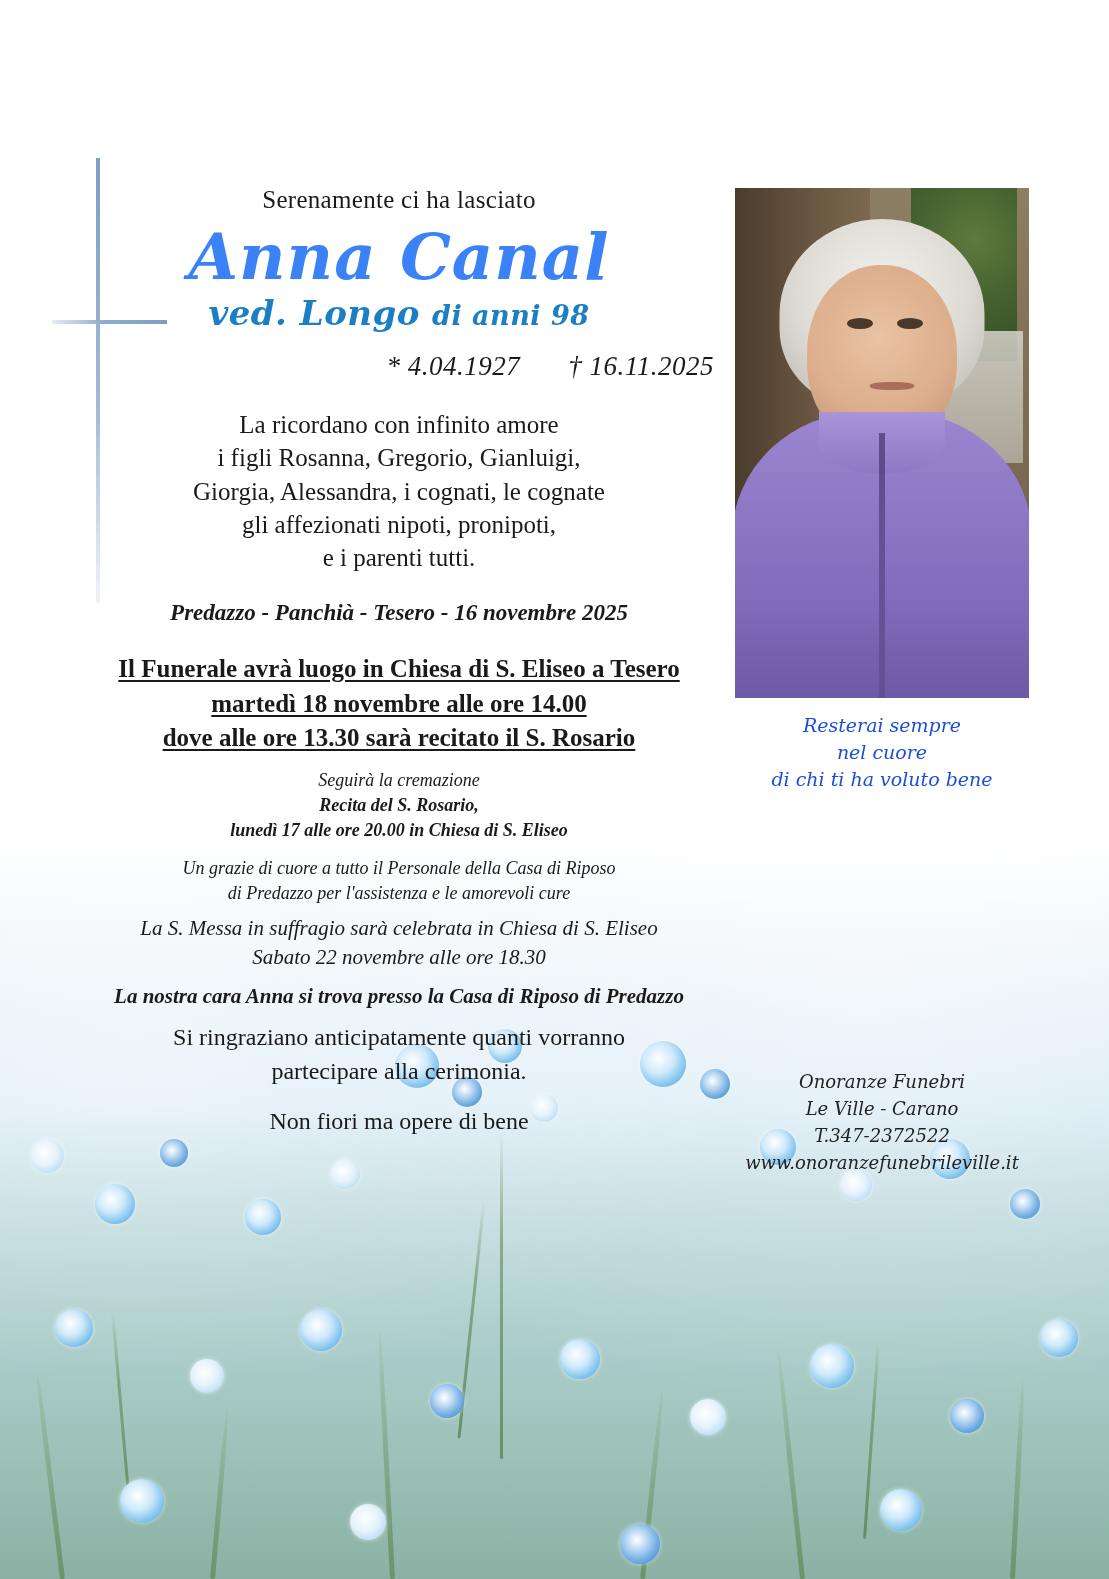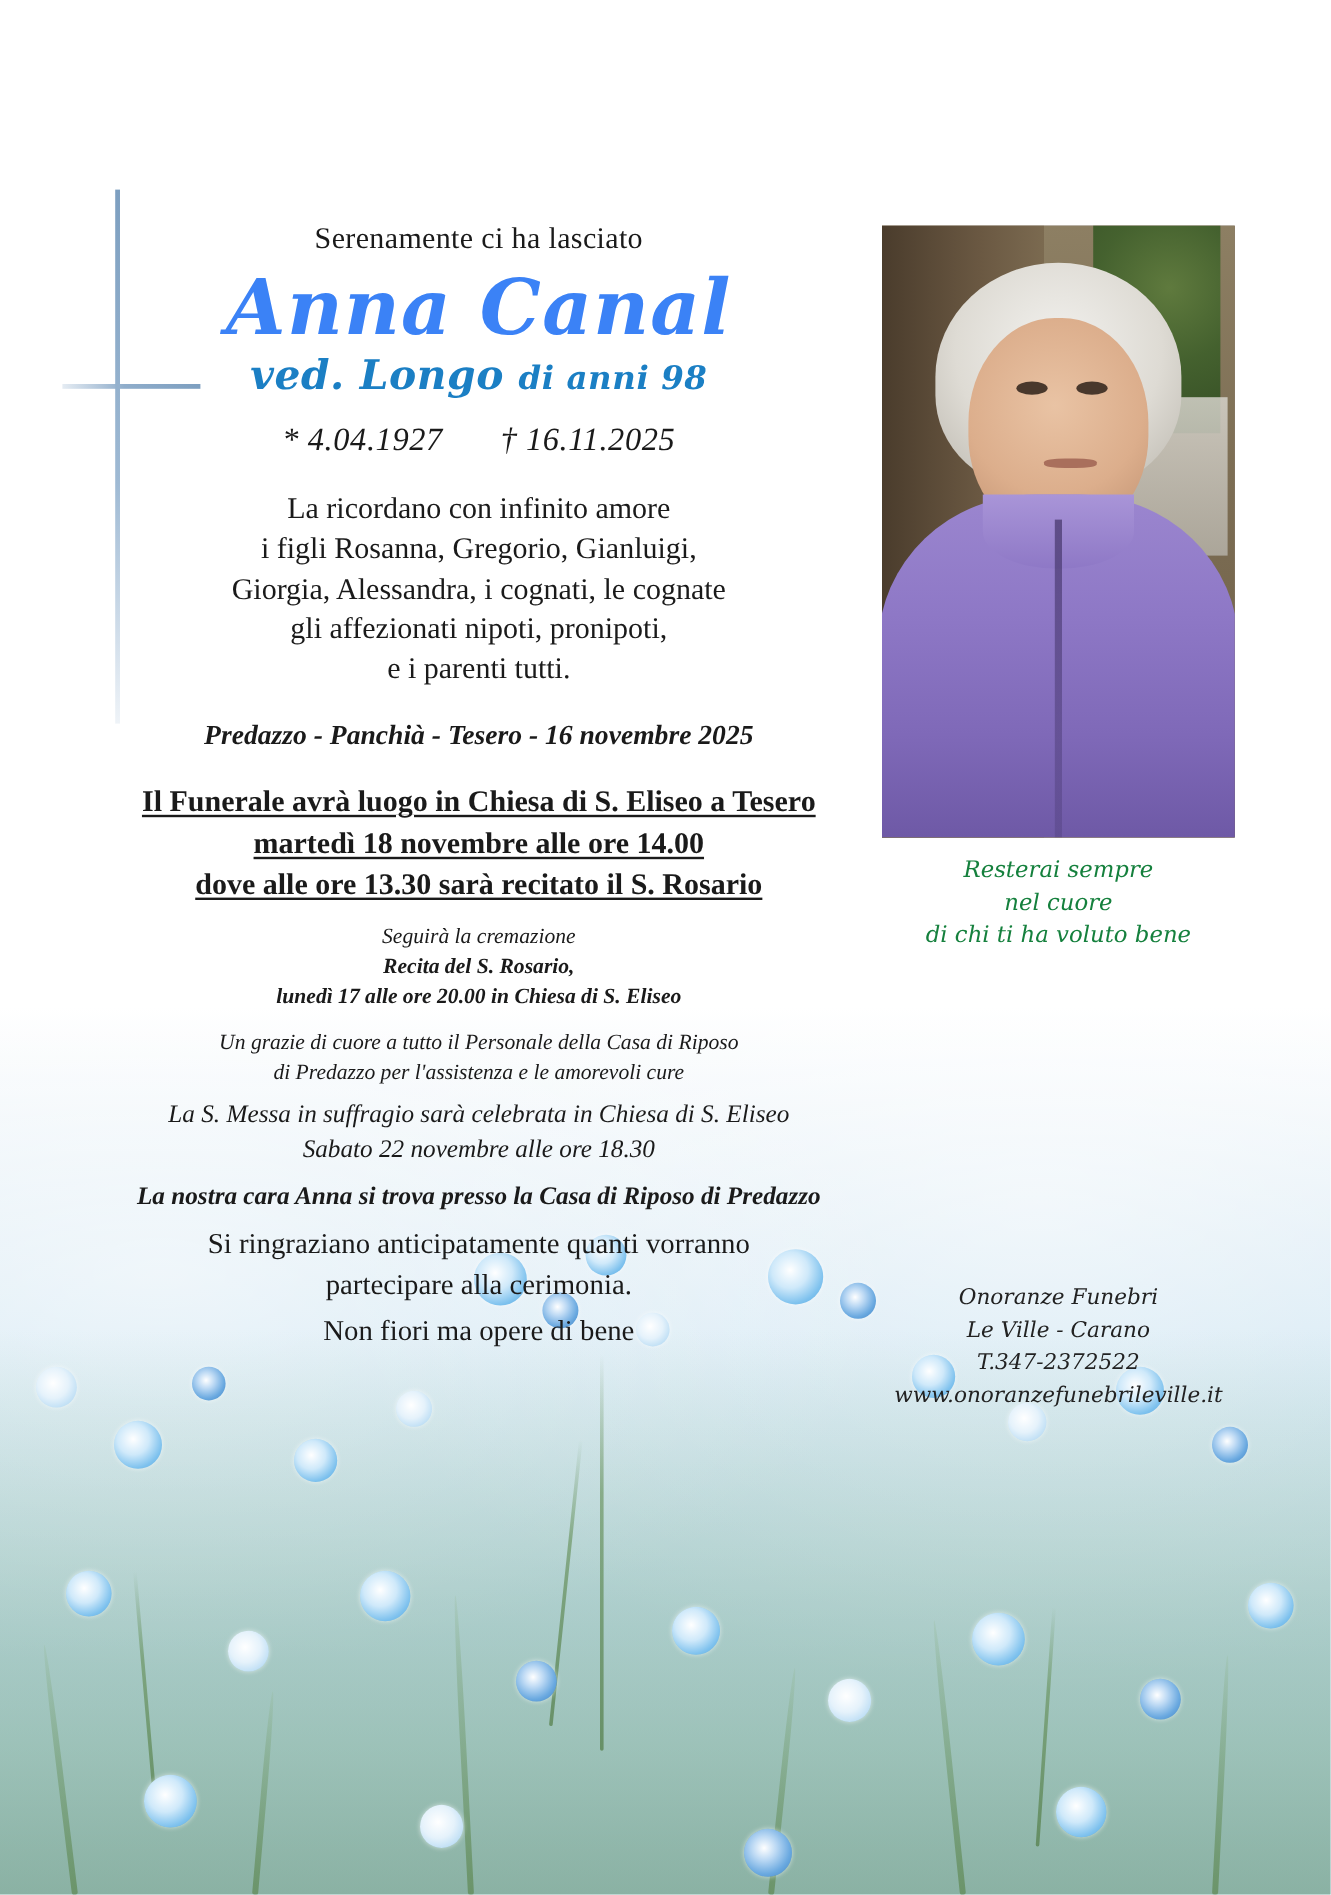--- a/index.html
+++ b/index.html
@@ -122,20 +122,21 @@
   .age {
     font-size: 27px;
     margin-left: 12px;
     letter-spacing: 0.5px;
   }
   .dates {
     margin-top: 18px;
     font-size: 27px;
     font-style: italic;
     letter-spacing: 0.5px;
+    text-align: right;
   }
   .dates .gap {
     display: inline-block;
     width: 48px;
   }
   .remember {
     margin-top: 26px;
     font-size: 25px;
     line-height: 1.33;
   }
@@ -182,21 +183,21 @@
     font-style: italic;
     font-weight: 700;
   }
   .closing {
     margin-top: 12px;
     font-size: 24px;
     line-height: 1.4;
   }
   .closing .last {
     display: block;
-    margin-top: 6px;
+    margin-top: 17px;
   }
 
   
   .portrait {
     position: absolute;
     left: 735px;
     top: 188px;
     width: 294px;
     height: 510px;
     overflow: hidden;
@@ -306,21 +307,21 @@
   .caption {
     position: absolute;
     left: 735px;
     top: 712px;
     width: 294px;
     text-align: center;
     font-family: "DejaVu Serif", serif;
     font-style: italic;
     font-size: 19px;
     line-height: 1.42;
-    color: #15803d;
+    color: #1d4ed8;
   }
   .agency {
     position: absolute;
     left: 735px;
     top: 1068px;
     width: 294px;
     text-align: center;
     font-family: "DejaVu Serif", serif;
     font-style: italic;
     font-size: 18px;

